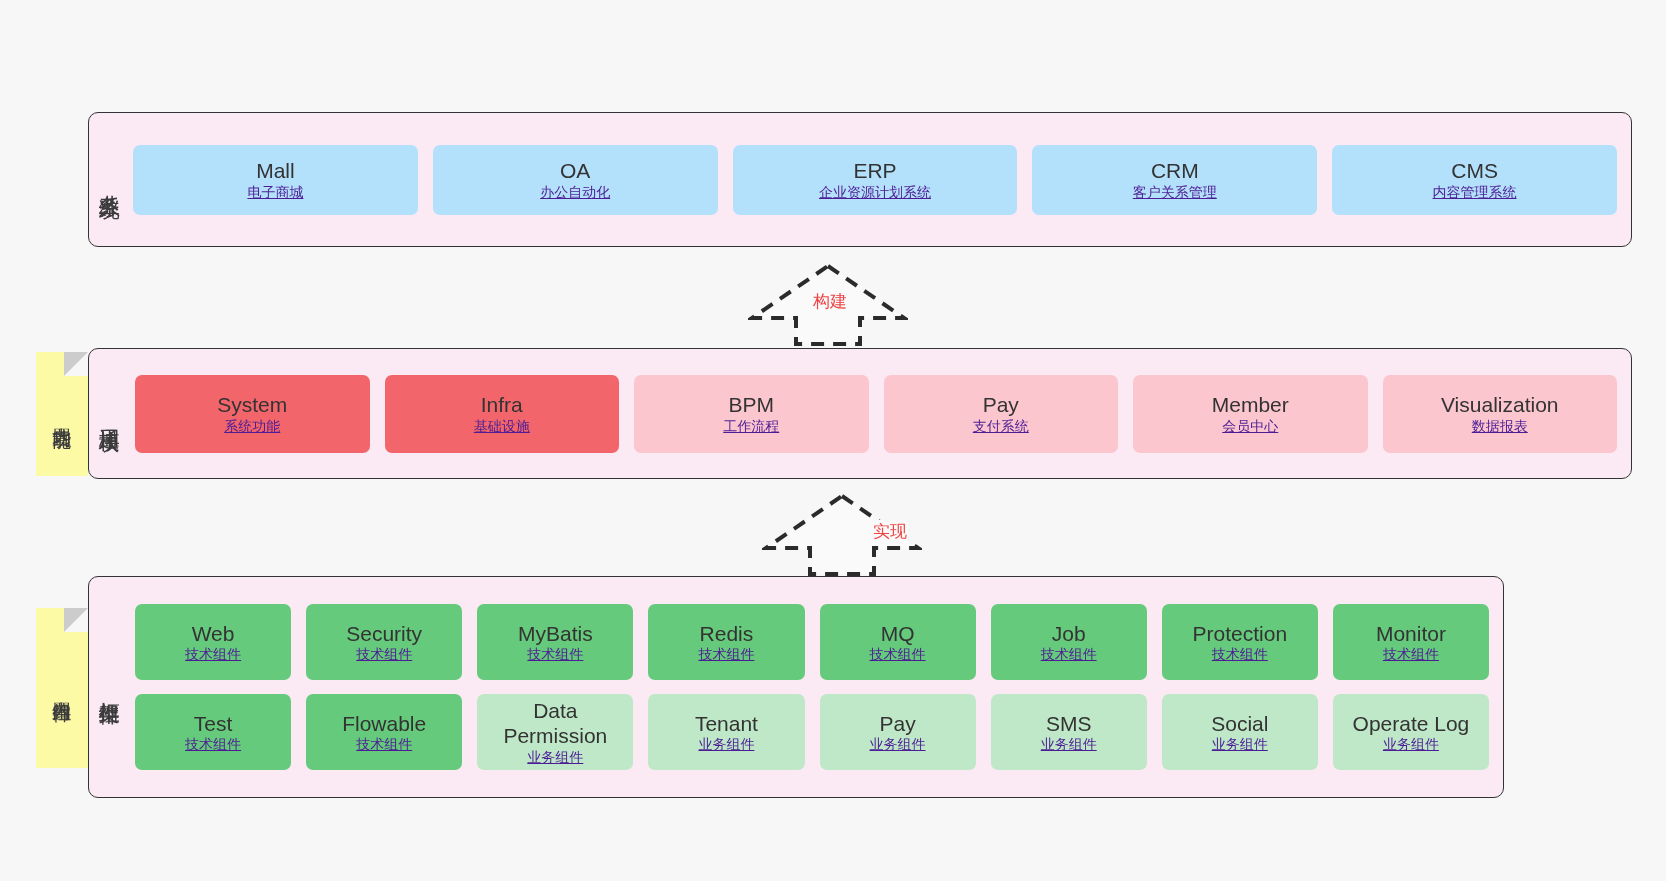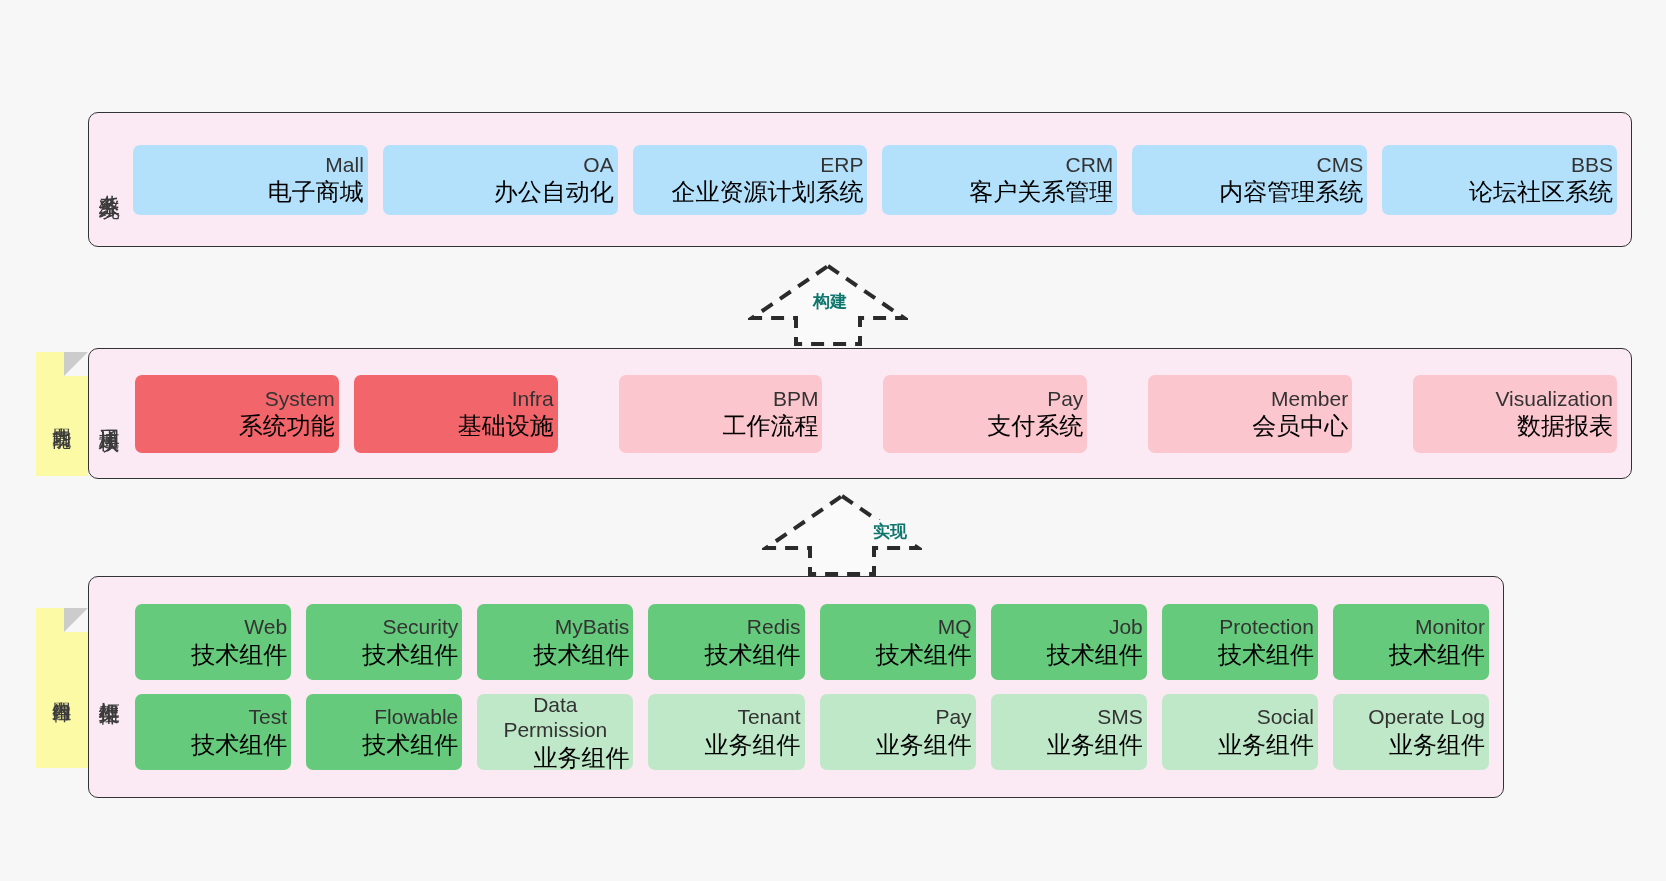--- a/index.html
+++ b/index.html
@@ -50,33 +50,33 @@
   .row{
     display:flex;
     gap:15px;
     align-items:stretch;
   }
   .card{
     flex:1 1 0;
     border-radius:7px;
     display:flex;
     flex-direction:column;
-    align-items:flex-end;
+    align-items:center;
     justify-content:center;
     text-align:center;
     box-sizing:border-box;
     padding:6px 4px;
   }
   .card .en{font-size:21px;line-height:1.22;color:#333333;}
-  .card .cn{font-size:24px;line-height:1.24;color:#000000;}
+  .card .cn{font-size:14px;line-height:1.24;color:#4c1d95;text-decoration:underline;}
 
   
   .c-blue      {background:#b3e0fb;}
   .c-red       {background:#f2656a;}
-  .c-pink      {background:#fcc6ce;margin-left:46px;}
+  .c-pink      {background:#fcc6ce;}
   .c-green     {background:#65ca7b;}
   .c-lightgreen{background:#bfe8c8;}
 
   
   #layer-business {left:88px; top:112px;  width:1544px; height:135px;}
   #layer-common   {left:88px; top:348px;  width:1544px; height:131px;}
   #layer-framework{left:88px; top:576px;  width:1416px; height:222px;}
 
   #layer-business  .layer-body{padding-left:4px;}
   #layer-business  .card{height:70px;}
@@ -111,25 +111,24 @@
   }
   #sticky-builtin-func {left:36px; top:352px; height:124px;}
   #sticky-builtin-comp {left:36px; top:608px; height:160px;}
 
   
   .arrow{position:absolute;z-index:2;}
   .arrow svg{display:block;}
   .arrow-label{
     position:absolute;
     font-size:17px;
-    color:#0f766e;
+    color:#ef4444;
     white-space:nowrap;
     background:#fafafa;
     padding:0 1px;
-    font-weight:bold;
   }
   #arrow-build  {left:748px; top:262px; width:160px; height:86px;}
   #arrow-build   .arrow-label{left:64px; top:28px;}
   #arrow-impl   {left:762px; top:492px; width:160px; height:86px;}
   #arrow-impl    .arrow-label{left:64px; top:28px;margin-left:46px;}
 </style>
 </head>
 <body>
 
 <div class="canvas">
@@ -151,24 +150,20 @@
           <span class="cn">企业资源计划系统</span>
         </div>
         <div class="card c-blue">
           <span class="en">CRM</span>
           <span class="cn">客户关系管理</span>
         </div>
         <div class="card c-blue">
           <span class="en">CMS</span>
           <span class="cn">内容管理系统</span>
         </div>
-        <div class="card c-blue">
-          <span class="en">BBS</span>
-          <span class="cn">论坛社区系统</span>
-        </div>
       </div>
     </div>
   </div>
 
   <div class="arrow" id="arrow-build">
     <svg width="160" height="86" viewBox="0 0 160 86">
       <path d="M80 4 L156 56 L112 56 L112 82 L48 82 L48 56 L4 56 Z" fill="#fafafa" stroke="#2b2b2b" stroke-width="4" stroke-dasharray="13 9" stroke-linejoin="miter"></path>
     </svg>
     <span class="arrow-label">构建</span>
   </div>

